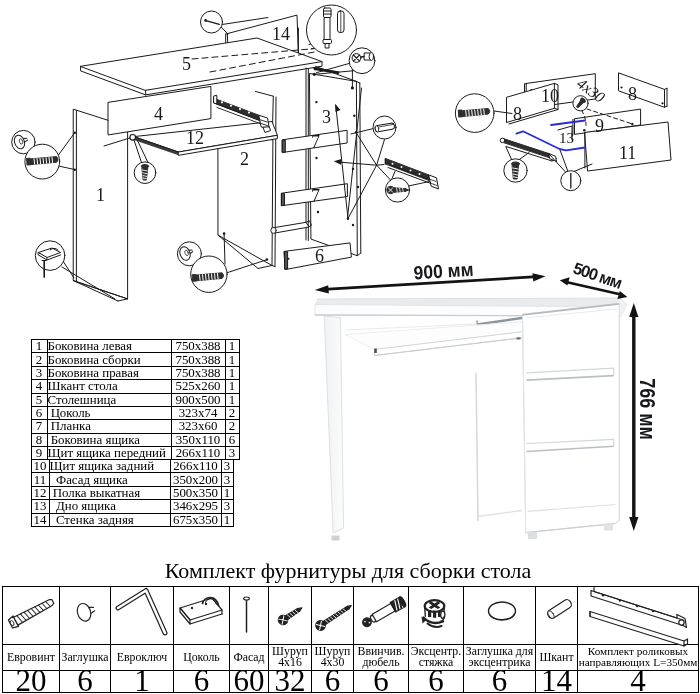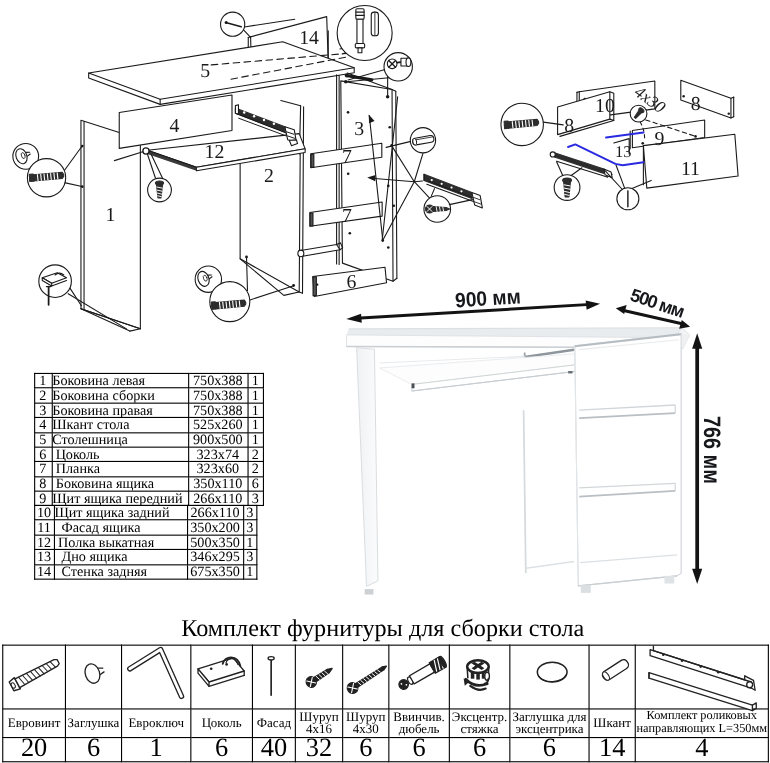--- a/index.html
+++ b/index.html
@@ -5,21 +5,21 @@
 html,body{margin:0;padding:0;background:#fff;}
 #page{position:relative;width:700px;height:694px;background:#fff;overflow:hidden;
   font-family:"Liberation Serif",serif;}
 svg{position:absolute;left:0;top:0;}
 table{border-collapse:collapse;position:absolute;table-layout:fixed;}
 .pt td{border:1px solid #000;font-size:12.9px;line-height:12px;height:12.38px;padding:0;white-space:nowrap;overflow:hidden;}
 .pt .c{text-align:center;}
 .pt .n{padding-left:0;}
 #hw td{border:1.6px solid #000;text-align:center;padding:0;overflow:hidden;margin-top:20px;}
 #hw .nm{font-size:11.8px;line-height:10.9px;white-space:nowrap;}
-#hw .q{font-size:24px;line-height:19.5px;}
+#hw .q{font-size:31px;line-height:19.5px;}
 #title{position:absolute;left:0;top:557.5px;width:646px;text-align:center;
   font-size:22px;letter-spacing:0px;padding-left:25px;}
 </style>
 </head>
 <body>
 <div id="page">
 
 <svg id="diag" width="700" height="345" viewBox="0 0 700 345">
   <g fill="none" stroke="#1a1a1a" stroke-width="1" stroke-linejoin="round" stroke-linecap="round">
 
@@ -612,21 +612,21 @@
           <td class="nm">Эксцентр.<br>стяжка</td>
     <td class="nm">Заглушка для<br>эксцентрика</td>
           <td class="nm">Шкант</td>
     <td class="nm" style="font-size:11.2px">Комплект роликовых<br>направляющих L=350мм</td>
   </tr>
   <tr style="height:22px">
     <td class="q">20</td>
           <td class="q">6</td>
           <td class="q">1</td>
           <td class="q">6</td>
-          <td class="q">40</td>
+          <td class="q">60</td>
     <td class="q">32</td>
           <td class="q">6</td>
           <td class="q">6</td>
           <td class="q">6</td>
           <td class="q">6</td>
     <td class="q">14</td>
           <td class="q">4</td>
   </tr>
 </tbody>
     </table>

